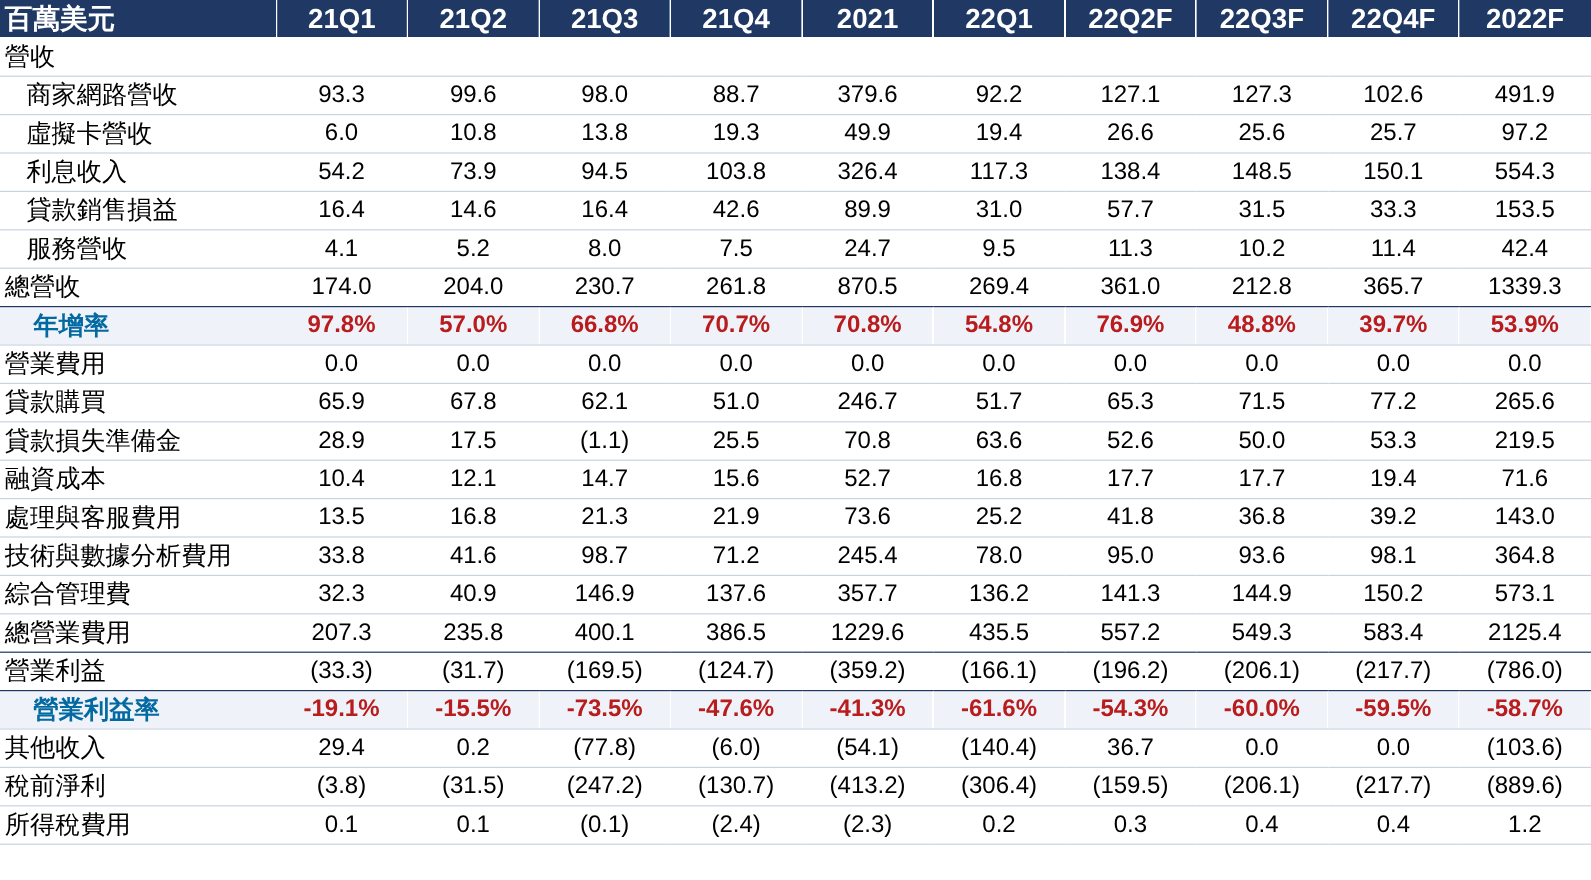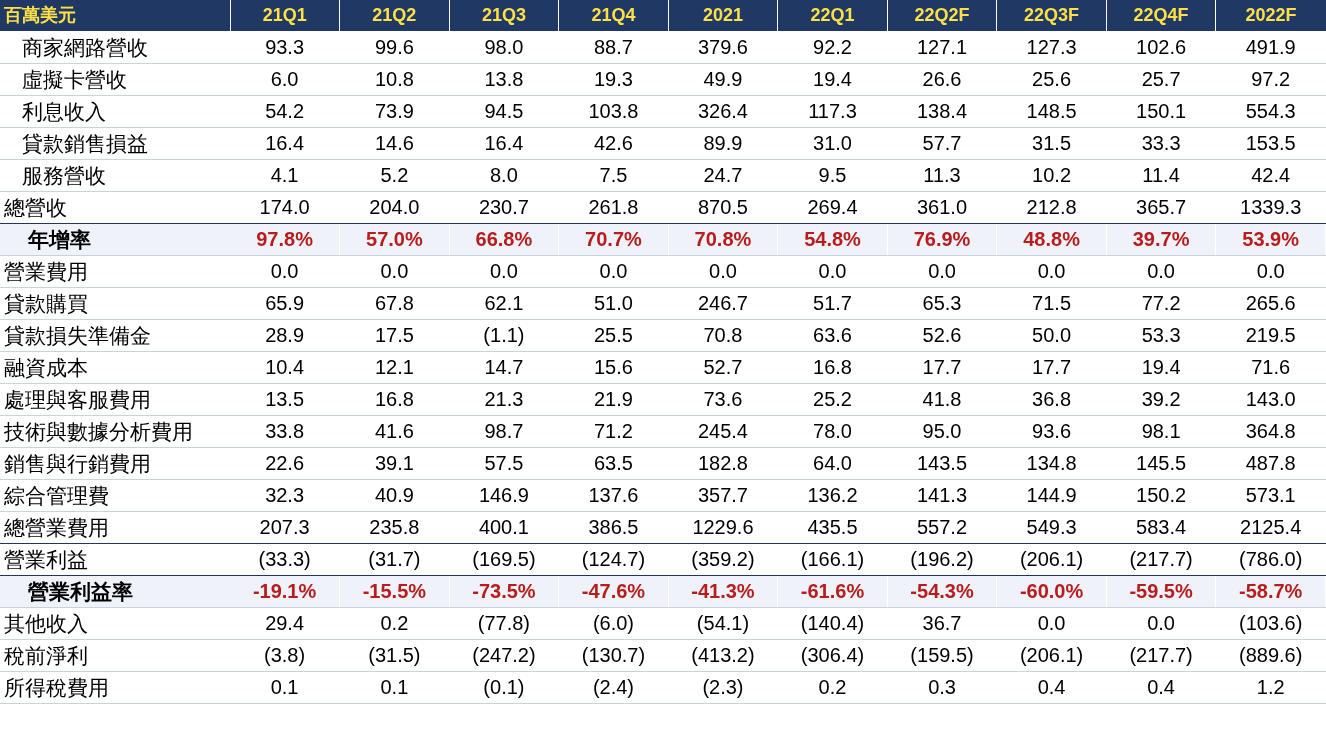--- a/index.html
+++ b/index.html
@@ -29,23 +29,23 @@
   table.fin th, table.fin td {
     padding: 0;
     height: 31px;
     line-height: 31px;
     white-space: nowrap;
     overflow: hidden;
   }
   
   thead th {
     background: #1F3864;
-    color: #fde047;
+    color: #ffffff;
     font-weight: bold;
-    font-size: 18px;
+    font-size: 23px;
     border-right: 1px solid #ffffff;
     border-bottom: 1px solid #ffffff;
   }
   thead th.h-label {
     text-align: left;
     padding-left: 4px;
   }
   thead th.h-num {
     text-align: center;
   }
@@ -74,21 +74,21 @@
     font-weight: normal;
     background: #ffffff;
     border-top: 1px solid #20365f;
     border-bottom: 1px solid #20365f;
   }
   tbody tr.ratio td {
     color: #b91c1c;
     font-weight: bold;
     background: #EFF3F9;
   }
-  tbody tr.ratio td.lbl { color: #000000; padding-left: 28px; }
+  tbody tr.ratio td.lbl { color: #0369a1; padding-left: 28px; }
 
   
   tbody td.val { border-right: 1px solid transparent; }
 </style>
 </head>
 <body>
 
 <div id="sheet">
   <table class="fin">
     <colgroup>
@@ -113,20 +113,33 @@
         <th class="h-num">21Q4</th>
         <th class="h-num">2021</th>
         <th class="h-num">22Q1</th>
         <th class="h-num">22Q2F</th>
         <th class="h-num">22Q3F</th>
         <th class="h-num">22Q4F</th>
         <th class="h-num">2022F</th>
       </tr>
     </thead>
     <tbody id="tbody">
+        <tr class="section">
+          <td class="lbl">營收</td>
+          <td class="val"></td>
+          <td class="val"></td>
+          <td class="val"></td>
+          <td class="val"></td>
+          <td class="val"></td>
+          <td class="val"></td>
+          <td class="val"></td>
+          <td class="val"></td>
+          <td class="val"></td>
+          <td class="val"></td>
+        </tr>
         <tr class="sub">
           <td class="lbl">商家網路營收</td>
           <td class="val">93.3</td>
           <td class="val">99.6</td>
           <td class="val">98.0</td>
           <td class="val">88.7</td>
           <td class="val">379.6</td>
           <td class="val">92.2</td>
           <td class="val">127.1</td>
           <td class="val">127.3</td>
@@ -283,33 +296,20 @@
           <td class="val">98.7</td>
           <td class="val">71.2</td>
           <td class="val">245.4</td>
           <td class="val">78.0</td>
           <td class="val">95.0</td>
           <td class="val">93.6</td>
           <td class="val">98.1</td>
           <td class="val">364.8</td>
         </tr>
         <tr class="">
-          <td class="lbl">銷售與行銷費用</td>
-          <td class="val">22.6</td>
-          <td class="val">39.1</td>
-          <td class="val">57.5</td>
-          <td class="val">63.5</td>
-          <td class="val">182.8</td>
-          <td class="val">64.0</td>
-          <td class="val">143.5</td>
-          <td class="val">134.8</td>
-          <td class="val">145.5</td>
-          <td class="val">487.8</td>
-        </tr>
-        <tr class="">
           <td class="lbl">綜合管理費</td>
           <td class="val">32.3</td>
           <td class="val">40.9</td>
           <td class="val">146.9</td>
           <td class="val">137.6</td>
           <td class="val">357.7</td>
           <td class="val">136.2</td>
           <td class="val">141.3</td>
           <td class="val">144.9</td>
           <td class="val">150.2</td>

